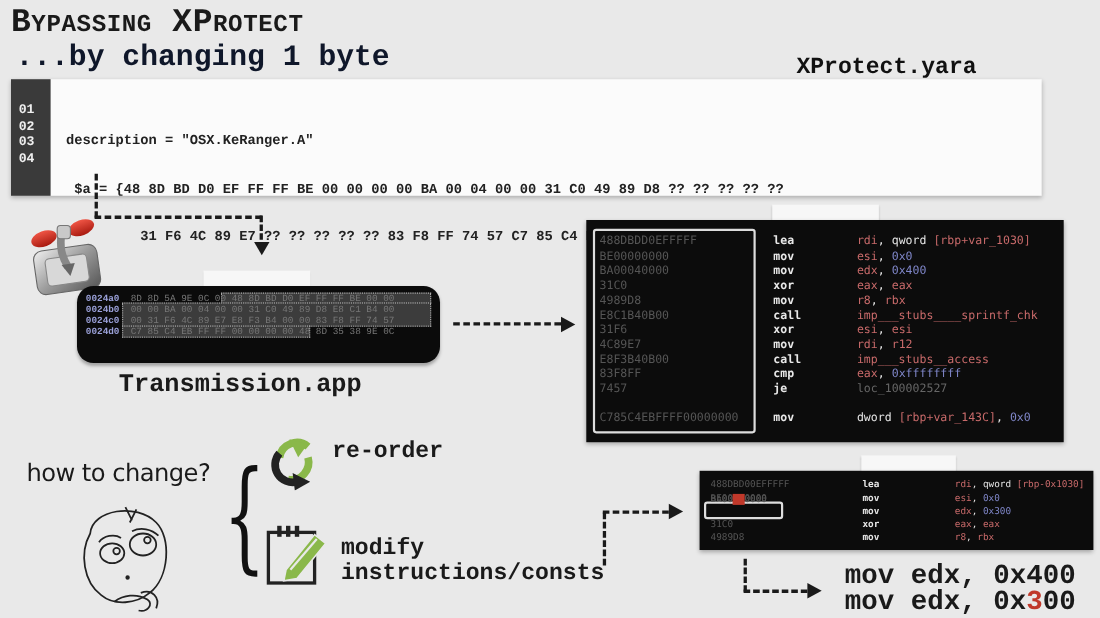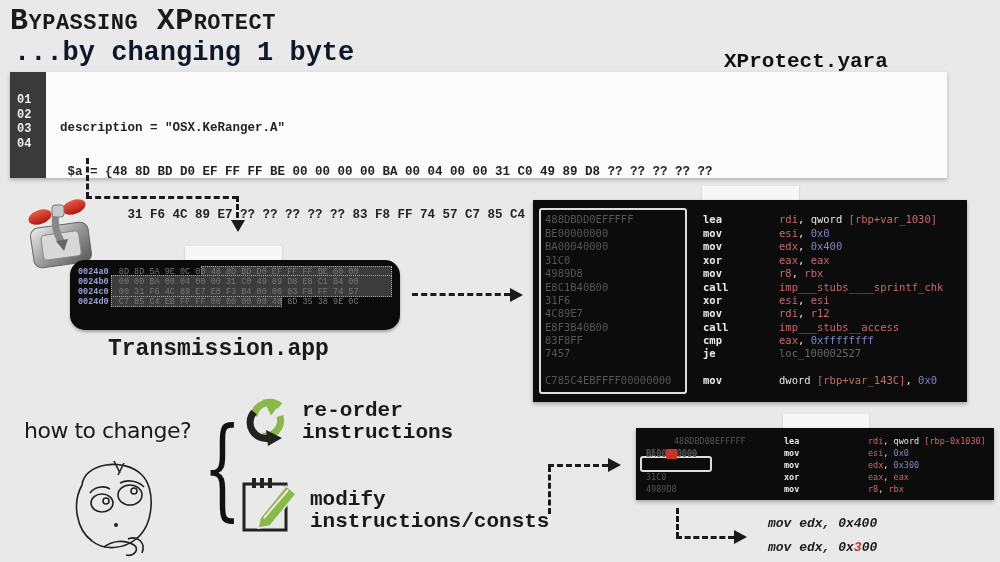--- a/index.html
+++ b/index.html
@@ -99,21 +99,21 @@
   .kw { color: #e6e6e6; }
   .num { color: #7f86c8; }
   .loc { color: #666; }
 
   .dis-small { left: 636px; top: 428px; width: 358px; height: 72px; }
 
   
   .how { left: 24px; top: 418px; font-family: "DejaVu Sans", sans-serif; font-size: 22px; color: #1a1a1a; letter-spacing: -0.5px; }
   .brace { left: 203px; top: 418px; font-family: "DejaVu Serif", serif; font-size: 110px; line-height: 100px; color: #111; transform: scaleX(0.55); transform-origin: left top; }
   .opt-label { font-size: 21px; font-weight: bold; color: #1a1a1a; line-height: 22px; white-space: pre; }
-  .change-lines { left: 768px; top: 512px; font-size: 13px; font-weight: bold; color: #1a1a1a; line-height: 24px; white-space: pre; font-style: italic; }
+  .change-lines { left: 768px; top: 512px; font-size: 25px; font-weight: bold; color: #1a1a1a; line-height: 24px; white-space: pre; }
   .red { color: #c0392b; }
 </style>
 </head>
 <body>
 
 <div class="abs title"><span>B</span><span class="sc">YPASSING</span> <span>XP</span><span class="sc">ROTECT</span></div>
 <div class="abs subtitle">...by changing 1 byte</div>
 <div class="abs yara-label">XProtect.yara</div>
 
 <div class="abs code-box">
@@ -246,42 +246,42 @@
 
 <div class="abs" style="left:244px; top:394px;">
   <svg width="46" height="52" viewBox="0 0 46 52">
     <path d="M10 22 A16 16 0 0 1 36 12" stroke="#8ab84a" stroke-width="7" fill="none"></path>
     <path d="M22 2 L36 12 L24 20 Z" fill="#8ab84a" transform="rotate(-20 30 12)"></path>
     <path d="M36 22 A16 16 0 0 1 18 42" stroke="#8ab84a" stroke-width="7" fill="none"></path>
     <path d="M10 18 A16 16 0 0 0 26 44" stroke="#222" stroke-width="7" fill="none"></path>
     <path d="M22 36 L38 44 L24 52 Z" fill="#222"></path>
   </svg>
 </div>
-<div class="abs opt-label" style="left:302px; top:400px;"><div>re-order</div><div>instructions</div></div>
+<div class="abs opt-label" style="left:302px; top:400px;"><div>re-order</div></div>
 
 <div class="abs" style="left:240px; top:474px;">
   <svg width="62" height="60" viewBox="0 0 62 60">
     <rect x="4" y="10" width="42" height="46" fill="none" stroke="#222" stroke-width="3"></rect>
     <rect x="12" y="4" width="4" height="10" fill="#222"></rect>
     <rect x="20" y="4" width="4" height="10" fill="#222"></rect>
     <rect x="28" y="4" width="4" height="10" fill="#222"></rect>
     <path d="M20 44 L46 12 L56 20 L30 52 L18 54 Z" fill="#8ab84a" stroke="#e9e9e9" stroke-width="1.5"></path>
     <path d="M24 44 L48 16" stroke="#e9e9e9" stroke-width="2"></path>
   </svg>
 </div>
 <div class="abs opt-label" style="left:310px; top:489px;"><div>modify</div><div>instructions/consts</div></div>
 
 <div class="abs dash-v" style="left:548px; top:466px; height:48px;"></div>
 <div class="abs dash-h" style="left:548px; top:464px; width:60px;"></div>
 <div class="abs arrow-right" style="left:608px; top:458px;"></div>
 
 <div class="abs tape" style="left:783px; top:414px; width:86px; height:18px;"></div>
 <div class="abs dis-panel dis-small" style="font-size:8.5px;">
   <div class="bytes-box" style="left:4px; top:28px; width:72px; height:16px;"></div>
-  <div class="dis-row" style="top:8px; left:10px;margin-left:28px;"><span class="b-col">488DBD00EFFFFF</span></div>
+  <div class="dis-row" style="top:8px; left:10px;"><span class="b-col">488DBD00EFFFFF</span></div>
   <div class="dis-row" style="top:8px; left:148px;"><span class="m-col">lea</span></div>
   <div class="dis-row" style="top:8px; left:232px;"><span class="op">rdi</span><span class="kw">, </span><span class="kw">qword</span> <span class="op">[rbp-0x1030]</span></div>
 
   <div class="dis-row" style="top:20px; left:10px;"><span class="b-col">BE00000000</span></div>
   <div class="dis-row" style="top:20px; left:148px;"><span class="m-col">mov</span></div>
   <div class="dis-row" style="top:20px; left:232px;"><span class="op">esi</span><span class="kw">, </span><span class="num">0x0</span></div>
 
   <div class="dis-row" style="top:21px; left:10px;"><span class="b-col">BA00</span><span style="background:#c0392b; color:#c0392b;">03</span><span class="b-col">0000</span></div>
   <div class="dis-row" style="top:32px; left:148px;"><span class="m-col">mov</span></div>
   <div class="dis-row" style="top:32px; left:232px;"><span class="op">edx</span><span class="kw">, </span><span class="num">0x300</span></div>

